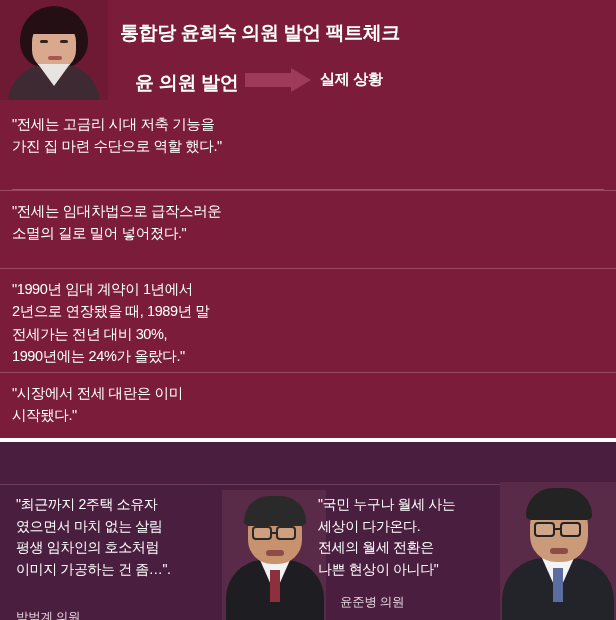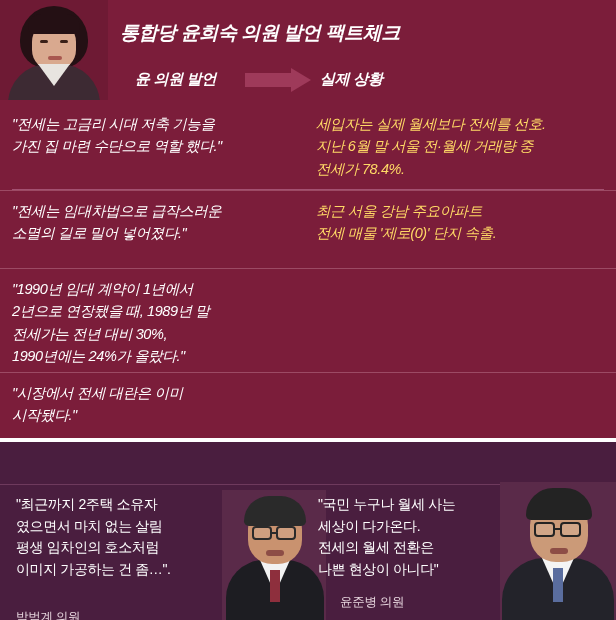--- a/index.html
+++ b/index.html
@@ -13,21 +13,20 @@
     position: relative;
     width: 616px; height: 620px;
   }
 
   
   .top-section {
     position: relative;
     width: 616px; height: 440px;
     background: #7b1d3a;
     overflow: hidden;
-    font-style: italic;
   }
   .title-bar {
     position: absolute;
     top: 0; left: 0; width: 616px; height: 62px;
     background: #7b1d3a;
   }
   .main-title {
     position: absolute;
     left: 120px; top: 20px;
     color: #ffffff;
@@ -91,21 +90,21 @@
   }
 
   
   .col-headers {
     position: absolute;
     top: 62px; left: 0; width: 616px; height: 38px;
   }
   .hdr-left-label {
     position: absolute;
     left: 135px; top: 8px;
-    color: #ffffff; font-size: 15px; font-weight: bold;
+    color: #ffffff; font-size: 19px; font-weight: bold;
     letter-spacing: -0.3px;
   }
   .hdr-arrow {
     position: absolute;
     left: 245px; top: 6px;
     width: 70px; height: 24px;
   }
   .hdr-arrow .shaft {
     position: absolute; left: 0; top: 5px;
     width: 48px; height: 14px;
@@ -338,31 +337,26 @@
         <div class="head"></div>
       </div>
       <div class="hdr-right-label">실제 상황</div>
     </div>
 
     <div class="tbl">
 
       <div class="row" style="height:86px;">
         <div class="cell cell-left">"전세는 고금리 시대 저축 기능을
 가진 집 마련 수단으로 역할 했다."</div>
-        <div class="cell cell-right">세입자는 실제 월세보다 전세를 선호.
-지난 6월 말 서울 전·월세 거래량 중
-전세가 78.4%.</div>
         <div class="row-sep" style="top:85px;"></div>
       </div>
 
       <div class="row" style="height:78px;">
         <div class="cell cell-left">"전세는 임대차법으로 급작스러운
 소멸의 길로 밀어 넣어졌다."</div>
-        <div class="cell cell-right">최근 서울 강남 주요아파트
-전세 매물 '제로(0)' 단지 속출.</div>
         <div class="row-sep" style="top:77px;"></div>
       </div>
 
       <div class="row" style="height:104px;">
         <div class="cell cell-left">"1990년 임대 계약이 1년에서
 2년으로 연장됐을 때, 1989년 말
 전세가는 전년 대비 30%,
 1990년에는 24%가 올랐다."</div>
         <div class="row-sep" style="top:103px;"></div>
       </div>

